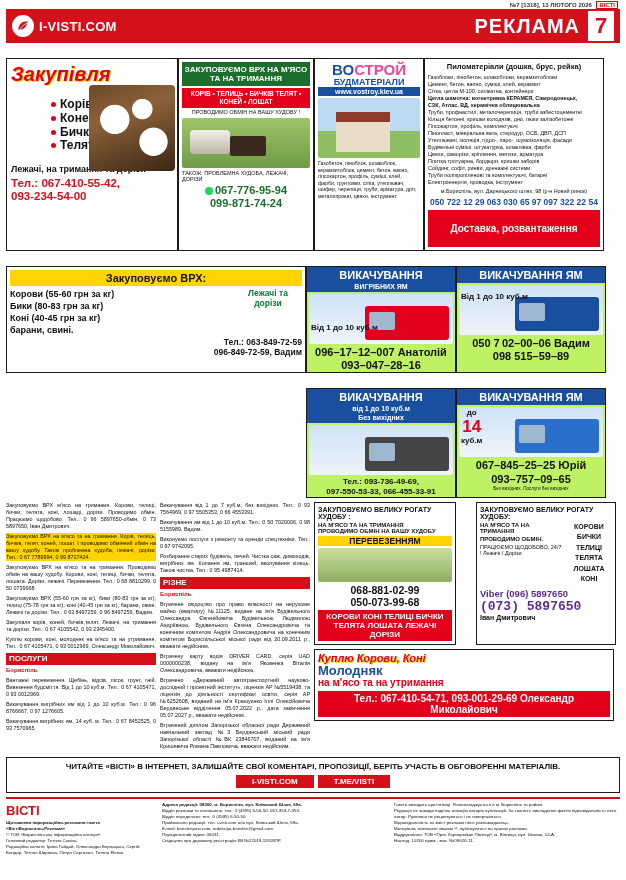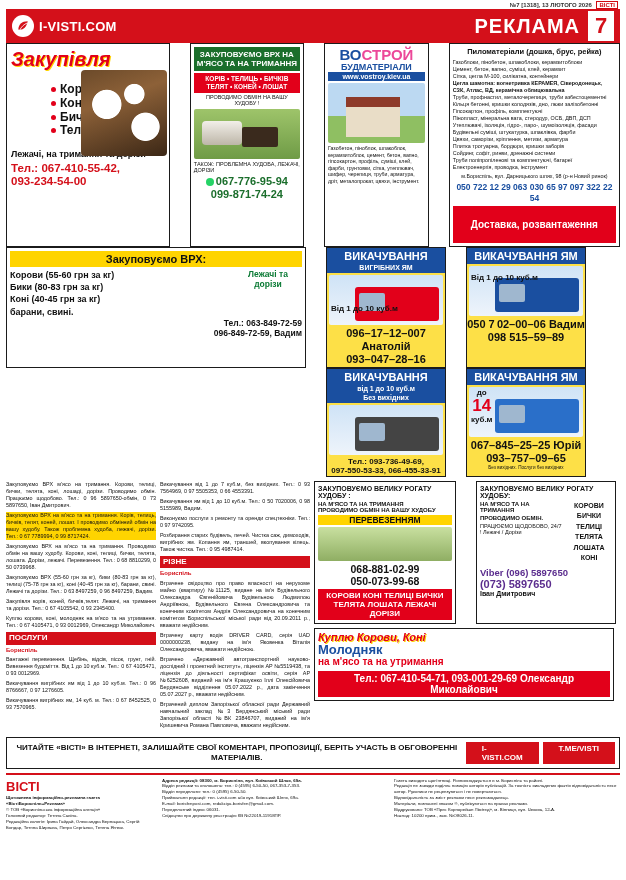--- a/index.html
+++ b/index.html
@@ -35,21 +35,21 @@
   .mh-logo svg { width: 14px; height: 14px; }
   .mh-site { color:#fff; font-weight:bold; font-size: 13px; letter-spacing: .3px; }
   .mh-title { color:#fff; font-weight:bold; font-size: 20px; letter-spacing: 1px; }
   .mh-num {
     background:#fff; color:#d4101a; font-weight:bold; font-size:22px;
     width:26px; height:30px; display:flex; align-items:center; justify-content:center;
     margin-left:8px;
   }
 
   
-  .row { display:flex; gap:20px; margin-top:0; }
+  .row { display:flex; gap:0; margin-top:15px; }
   .box { border:1px solid #1b1b1b; background:#fff; position:relative; overflow:hidden; }
 
   
   .ad-zakup { width: 172px; padding:4px; background:#fff; }
   .zk-title {
     color:#e2001a; font-size:20px; font-weight:bold; font-style:italic;
     text-shadow: 1px 1px 0 #ffd400; margin-bottom:1px;
   }
   .zk-list { font-size:12px; font-weight:bold; line-height:1.15; }
   .zk-list li { list-style:none; position:relative; padding-left:9px; }
@@ -63,21 +63,21 @@
     position:absolute; right:2px; top:26px; width:86px; height:86px;
     background:
       radial-gradient(circle at 30% 40%, #fff 0 18%, transparent 19%),
       radial-gradient(circle at 62% 28%, #fff 0 12%, transparent 13%),
       radial-gradient(circle at 75% 66%, #fff 0 16%, transparent 17%),
       linear-gradient(160deg,#6b4a2a 0%, #8d6138 35%, #3b2716 100%);
     border-radius:4px;
   }
 
   
-  .ad-vrh { width:120px; background:#fff; padding:3px; }
+  .ad-vrh { width:136px; background:#fff; padding:3px; }
   .vrh-h { background:#1b6e2c; color:#fff; font-weight:bold; font-size:8px; text-align:center; padding:3px 2px; line-height:1.15;}
   .vrh-band { background:#e2001a; color:#fff; font-weight:bold; font-size:6.5px; text-align:center; padding:2px 1px; line-height:1.2; margin-top:2px;}
   .vrh-note { font-size:5.5px; text-align:center; padding:1px; }
   .vrh-img { height:50px; margin:2px 0; background:linear-gradient(#9ec46a,#6f9b46); position:relative; border-radius:2px; overflow:hidden;}
   .vrh-img:after{content:"";position:absolute;left:8px;top:12px;width:40px;height:24px;border-radius:4px;background:linear-gradient(#f2efe9,#bdb6a8);box-shadow:38px 4px 0 -2px #3a2a1d;}
   .vrh-foot{font-size:5.5px;}
   .vrh-phone{ color:#1b6e2c; font-weight:bold; font-size:11px; text-align:center; line-height:1.15; margin-top:2px;}
   .wa-dot{display:inline-block;width:8px;height:8px;border-radius:50%;background:#25d366;vertical-align:-1px;margin-right:2px;}
 
   
@@ -97,21 +97,21 @@
   .pilo-phones{ color:#1a4fa0; font-weight:bold; font-size:8.5px; text-align:center; margin-top:2px;}
   .pilo-deliv{ background:#e2001a; color:#fff; font-weight:bold; font-size:10px; text-align:center; padding:12px; margin-top:2px;}
 
   
   .ad-zakupvrh{ width:300px; background:#fff; padding:3px;}
   .zv-h{ background:#ffd400; color:#111; font-weight:bold; font-size:11px; text-align:center; padding:2px;}
   .zv-lines{ font-weight:bold; font-size:9px; line-height:1.35; margin-top:2px;}
   .zv-side{ position:absolute; right:4px; top:22px; width:66px; font-size:8.5px; font-weight:bold; color:#0a7a34; text-align:center; line-height:1.15;}
   .zv-phone{ color:#111; font-weight:bold; font-size:8.5px; text-align:right; }
 
-  .ad-vik{ width:120px; background:#fde047; }
+  .ad-vik{ width:150px; background:#bef264; }
   .vik-h{ background:#1a4fa0; color:#fff; font-weight:bold; font-size:11px; text-align:center; padding:2px;}
   .vik-h2{ background:#1a4fa0; color:#fff; font-weight:bold; font-size:7px; text-align:center; padding:0 2px 2px;}
   .vik-badge{ position:absolute; left:4px; top:30px; font-size:8px; font-weight:bold; text-align:center; line-height:1.1;}
   .vik-img{ height:50px; margin:2px; background:linear-gradient(#cfe3f6,#eef4fb); position:relative; border-radius:2px; overflow:hidden;}
   .truck{position:absolute;right:4px;bottom:4px;width:84px;height:34px;background:#e2001a;border-radius:3px;}
   .truck:after{content:"";position:absolute;left:4px;top:6px;width:26px;height:18px;background:#9fb7cf;border-radius:2px;}
   .vik-phone{ color:#111; font-weight:bold; font-size:11px; text-align:center; line-height:1.2;}
 
   
   .cols { display:flex; gap:4px; margin-top:4px; }
@@ -121,21 +121,21 @@
   .sect-red { background:#d4101a; color:#fff; font-weight:bold; font-size:8px; padding:1px 3px; margin:2px 0; }
   .sect-city { color:#d4101a; font-weight:bold; font-size:6px; margin-bottom:2px; }
 
   .ad-bigcow{ width:300px; background:#fff; padding:3px; }
   .bc-title{ color:#e2001a; font-weight:bold; font-style:italic; font-size:11px; text-shadow:1px 1px 0 #ffd400; line-height:1.05;}
   .bc-sub{ color:#1a4fa0; font-weight:bold; font-size:13px; line-height:1.05;}
   .bc-phone{ background:#e2001a; color:#fff; font-weight:bold; font-size:10px; text-align:center; padding:2px; margin-top:3px;}
 
   .promo{
     margin-top:4px; border:1px solid #1b1b1b; background:#fff; padding:4px;
-    display:flex; flex-direction:row; align-items:center; gap:3px;
+    display:flex; flex-direction:column; align-items:center; gap:3px;
   }
   .promo-txt{ font-size:8px; font-weight:bold; text-align:center; line-height:1.25;}
   .promo-btns{ display:flex; gap:4px; }
   .btn-red{ background:#d4101a; color:#fff; font-weight:bold; font-size:8px; padding:2px 16px; }
 
   
   .footer{ margin-top:4px; border-top:2px solid #d4101a; display:flex; gap:6px; font-size:4.4px; line-height:1.35; padding-top:3px;}
   .f-col{ flex:1; }
   .f-logo{ color:#d4101a; font-weight:bold; font-size:13px; }
   .f-b{ font-weight:bold; }
@@ -373,21 +373,21 @@
             <div style="width:46px;font-size:7px;font-weight:bold;line-height:1.5;text-align:center;">
               <div>КОРОВИ</div>
               <div>БИЧКИ</div>
               <div>ТЕЛИЦІ</div>
               <div>ТЕЛЯТА</div>
               <div>ЛОШАТА</div>
               <div>КОНІ</div>
             </div>
           </div>
           <div style="font-weight:bold;font-size:9.5px;color:#5b2d8e;margin-top:3px;">Viber  (096) 5897650</div>
-          <div style="font-weight:bold;font-size:11px;color:#5b2d8e;">(073) 5897650</div>
+          <div style="font-weight:bold;font-size:13px;color:#5b2d8e;font-family:Liberation Mono, monospace;">(073) 5897650</div>
           <div style="font-weight:bold;font-size:7px;">Іван Дмитрович</div>
         </div>
       </div>
 
       <div class="box ad-bigcow" style="margin-top:4px;">
         <div class="bc-title">Куплю Корови, Коні</div>
         <div class="bc-sub">Молодняк</div>
         <div class="bc-sub" style="color:#e2001a;font-size:10px;">на м'ясо та на утримання</div>
         <div class="bc-phone">Тел.: 067-410-54-71, 093-001-29-69   Олександр Миколайович</div>
       </div>

